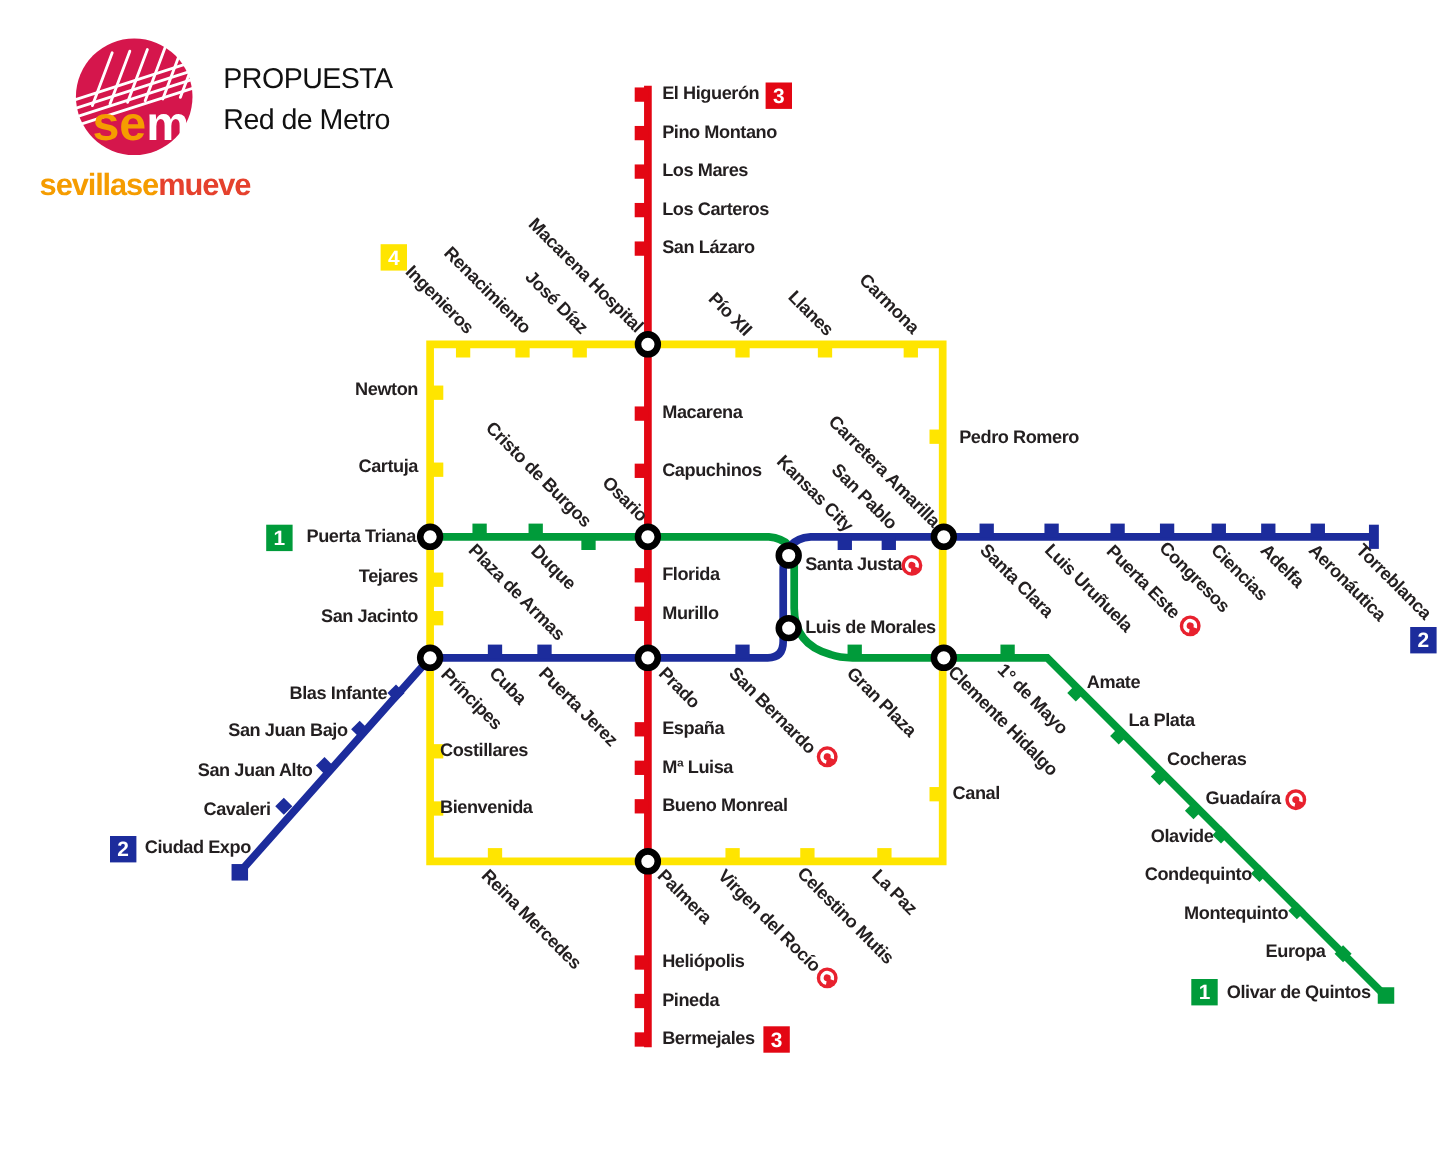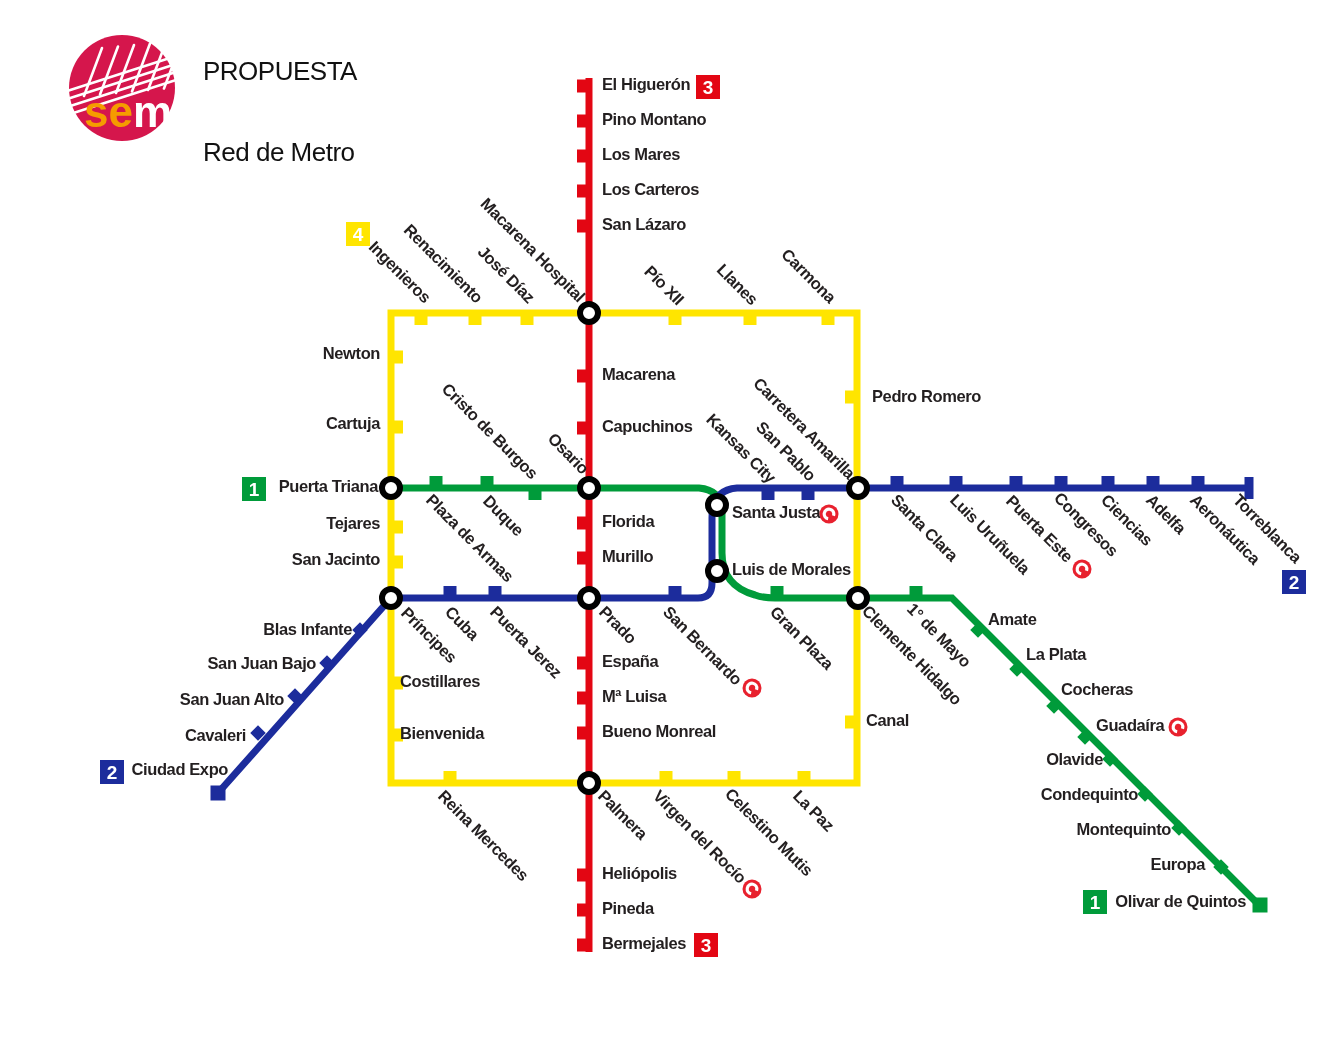--- a/index.html
+++ b/index.html
@@ -1,20 +1,20 @@
 <!DOCTYPE html>
 <html><head>
 <meta charset="utf-8">
 <style>
   html,body{margin:0;padding:0;background:#fff;width:1320px;height:1056px;overflow:hidden;}
   #stage{position:relative;width:1320px;height:1056px;font-family:"Liberation Sans","DejaVu Sans",sans-serif;}
   svg{position:absolute;left:0;top:0;}
   .hdr{position:absolute;left:203px;color:#111;font-weight:400;font-size:26px;letter-spacing:-0.5px;}
   #title1{top:56px;}
-  #title2{top:93px;margin-top:44px;}
+  #title2{top:93px;}
   #brand{position:absolute;left:36px;top:152px;font-weight:700;font-size:28px;letter-spacing:-1px;}
   .lbl{font:700 16.5px "Liberation Sans","DejaVu Sans",sans-serif;fill:#231f20;letter-spacing:-0.4px;}
   .badge-txt{font:700 19px "Liberation Sans","DejaVu Sans",sans-serif;fill:#ffffff;text-anchor:middle;}
   .logo-txt{font:700 44px "Liberation Sans","DejaVu Sans",sans-serif;}
 </style>
 </head>
 <body>
 
 <div id="stage">
   <svg id="map-svg" width="1320" height="1056" viewBox="0 0 1320 1056">
@@ -236,13 +236,14 @@
           <line x1="132" y1="91.5" x2="150" y2="43.5"></line>
           <line x1="148" y1="90" x2="166" y2="42"></line>
           <line x1="164" y1="88.5" x2="182" y2="40.5"></line>
           <line x1="180" y1="87" x2="198" y2="39"></line>
         </g>
         <text x="84" y="127" class="logo-txt"><tspan fill="#f59c00">se</tspan><tspan fill="#ffffff">m</tspan></text>
       </g>
     </svg>
   <div id="title1" class="hdr">PROPUESTA</div>
   <div id="title2" class="hdr">Red de Metro</div>
+  <div id="brand"><span id="brand-o" style="color: rgb(245, 156, 0);">sevillase</span><span id="brand-r" style="color: rgb(229, 65, 45);">mueve</span></div>
 </div>
 
 </body></html>

